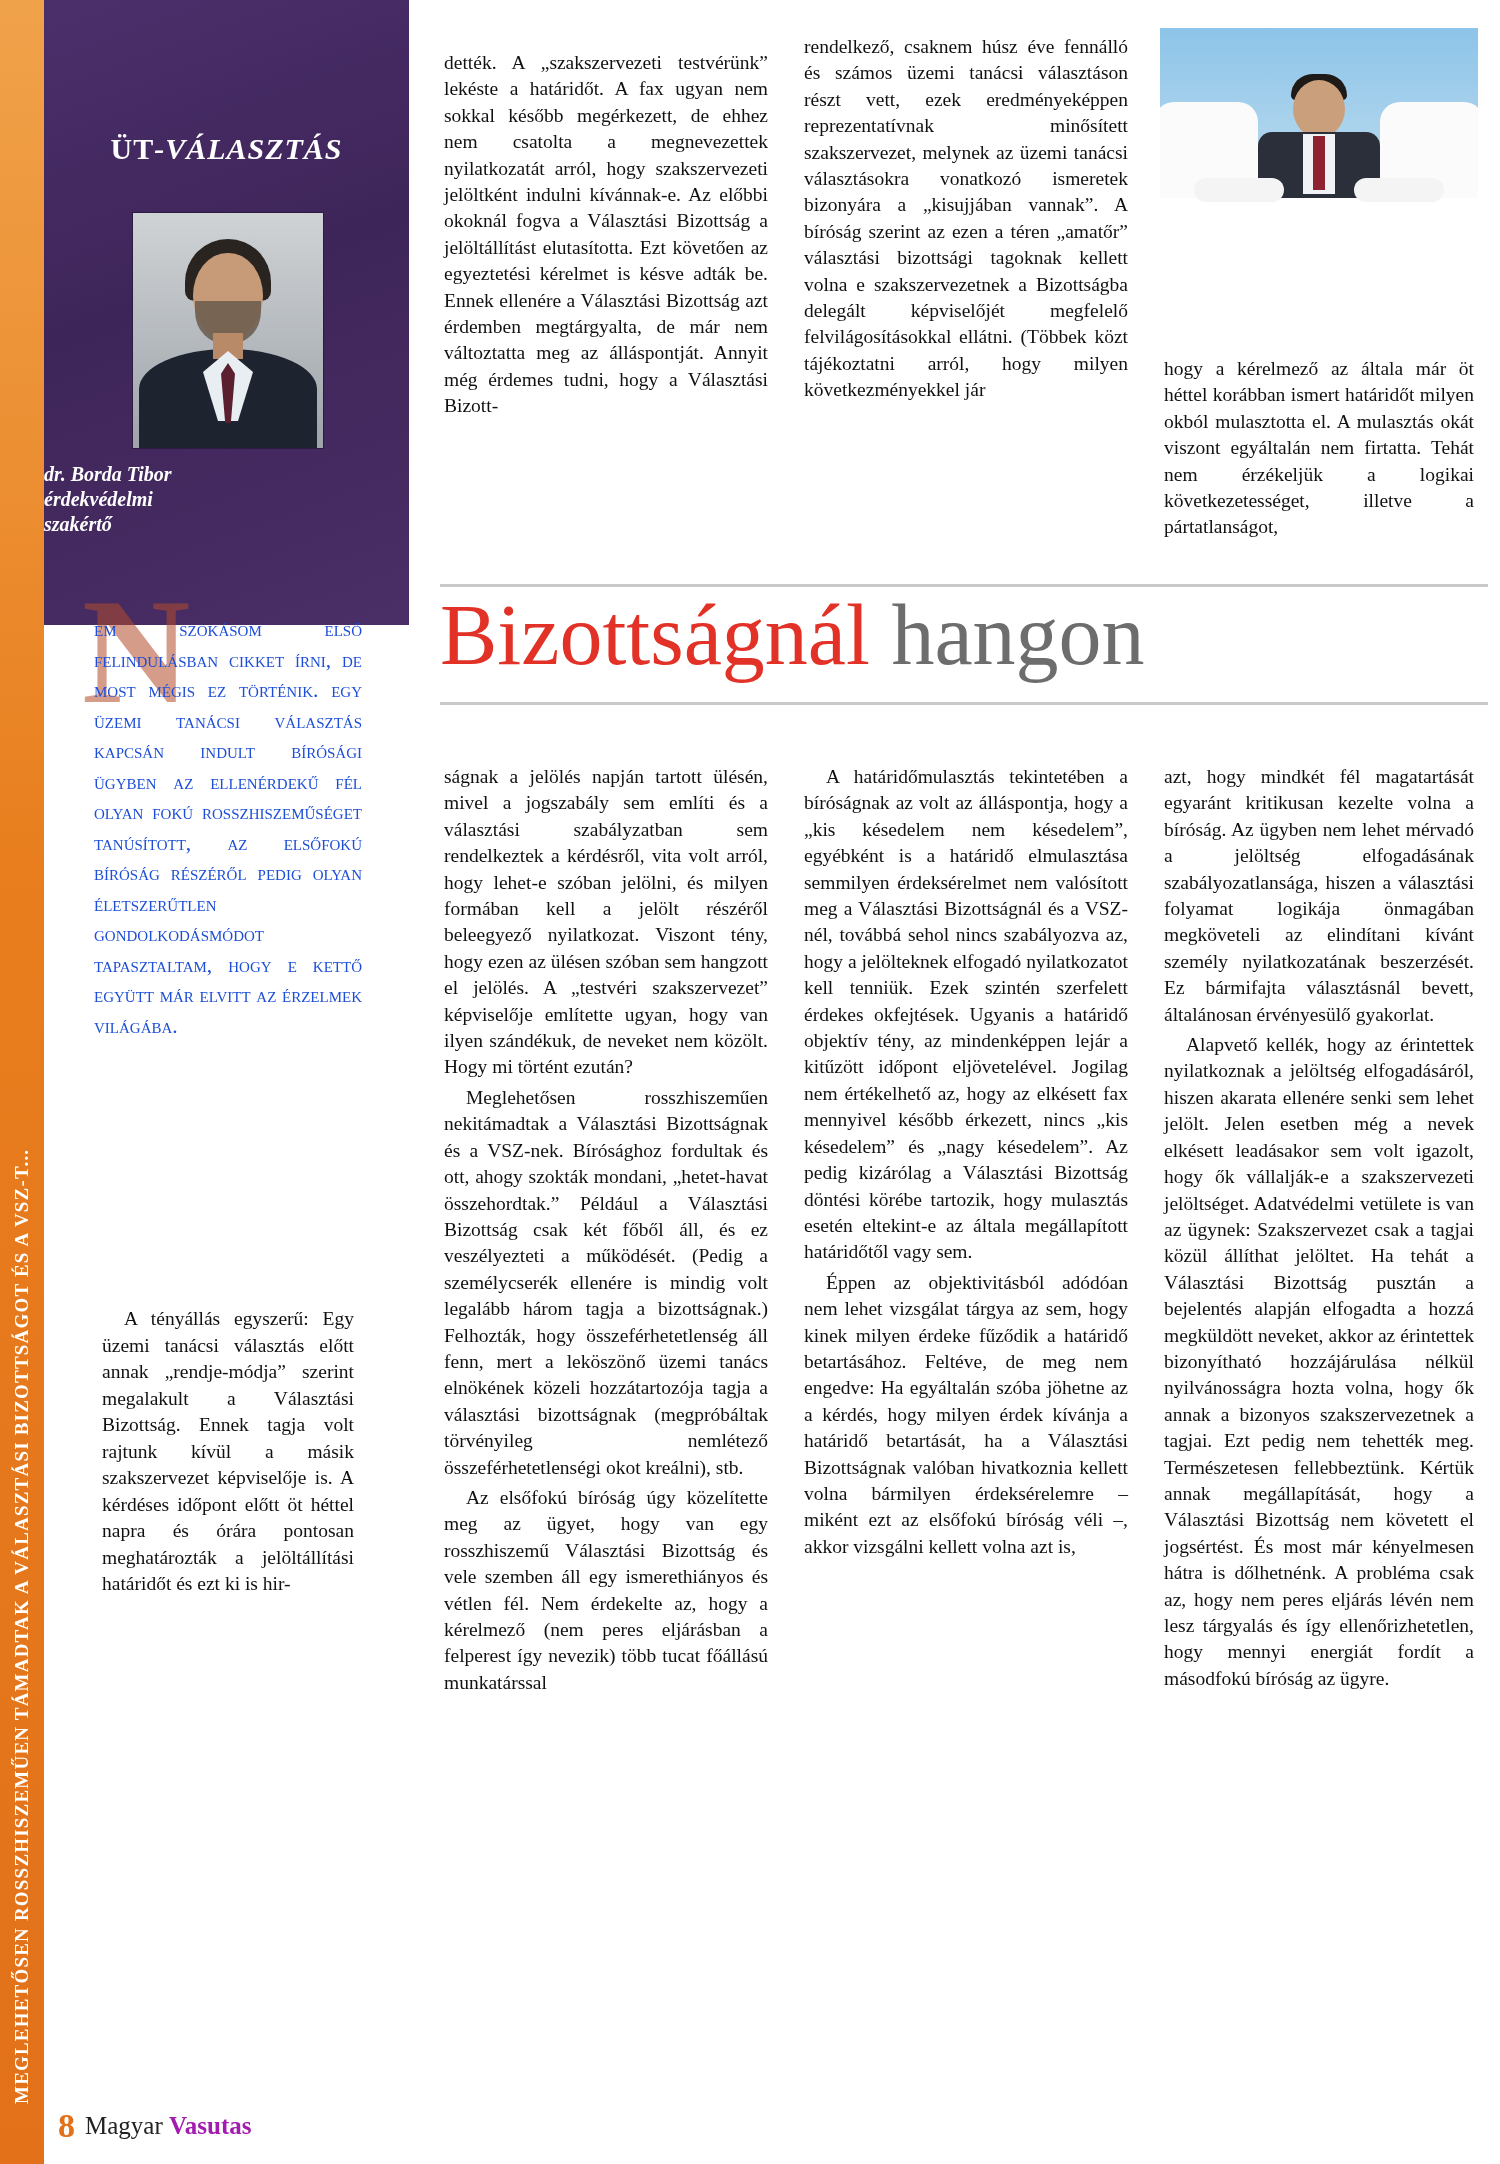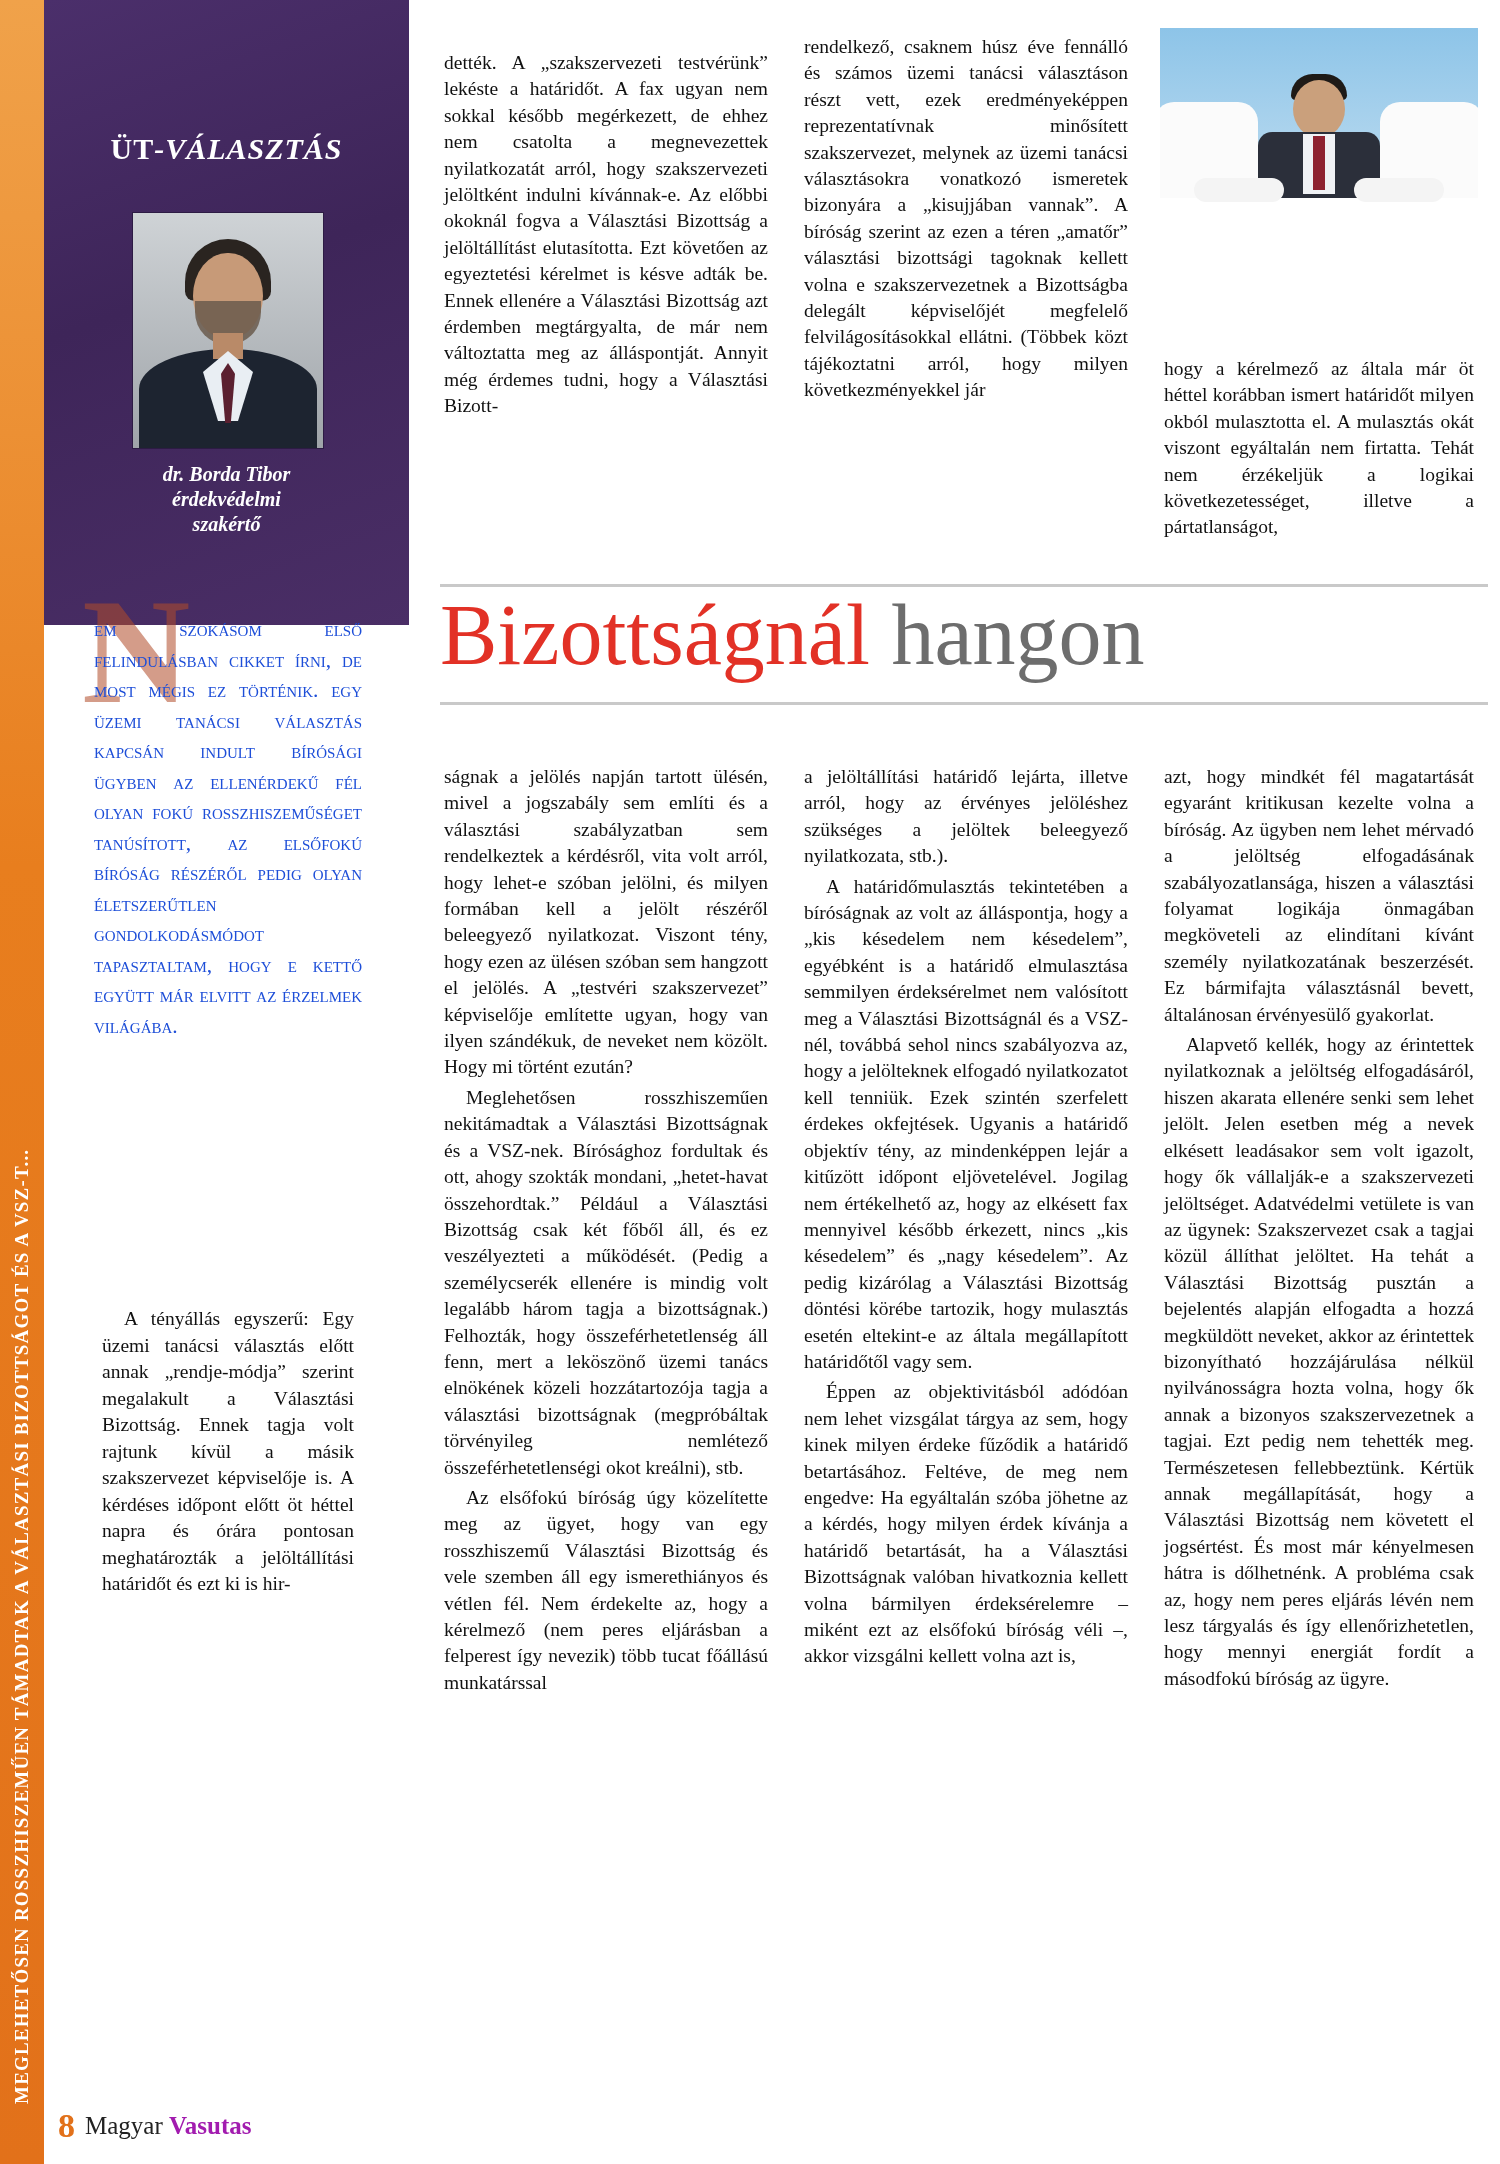--- a/index.html
+++ b/index.html
@@ -41,21 +41,21 @@
   #portrait .neck{position:absolute;left:80px;top:120px;width:30px;height:26px;
       background:#b98a68;}
   #portrait .suit{position:absolute;left:6px;top:136px;width:178px;height:100px;
       background:#1d2430;border-radius:50% 50% 0 0 / 40% 40% 0 0;}
   #portrait .shirt{position:absolute;left:70px;top:138px;width:50px;height:70px;
       background:#e9eef3;transform:rotate(0deg);
       clip-path:polygon(50% 0,100% 30%,70% 100%,30% 100%,0 30%);}
   #portrait .tie{position:absolute;left:88px;top:150px;width:14px;height:60px;
       background:#5b2030;clip-path:polygon(50% 0,100% 18%,70% 100%,30% 100%,0 18%);}
 
-  #caption{position:absolute;left:0;top:462px;width:365px;text-align:center;
+  #caption{position:absolute;left:0;top:462px;width:365px;text-align:left;
       color:#ffffff;font-family:"Liberation Serif",serif;font-style:italic;
       font-weight:bold;font-size:20px;line-height:25px;}
 
   #dropcap-N{position:absolute;left:38px;top:576px;
       font-family:"Liberation Serif",serif;font-weight:bold;font-size:150px;
       line-height:150px;color:#b14c2a;opacity:.55;}
 
   #lead{position:absolute;left:50px;top:614px;width:268px;
       font-family:"Liberation Serif",serif;font-size:21.5px;line-height:30.5px;
       font-variant:small-caps;text-transform:lowercase;text-align:justify;
@@ -201,20 +201,19 @@
   </div>
   <div class="rule-bot"></div>
 </div>
 
 <div class="col" id="c1-bot">
   <p class="noind">ságnak a jelölés napján tartott ülésén, mivel a jogszabály sem említi és a választási szabályzatban sem rendelkeztek a kérdésről, vita volt arról, hogy lehet-e szóban jelölni, és milyen formában kell a jelölt részéről beleegyező nyilatkozat. Viszont tény, hogy ezen az ülésen szóban sem hangzott el jelölés. A „testvéri szakszervezet” képviselője említette ugyan, hogy van ilyen szándékuk, de neveket nem közölt. Hogy mi történt ezután?</p>
   <p>Meglehetősen rosszhiszeműen nekitámadtak a Választási Bizottságnak és a VSZ-nek. Bírósághoz fordultak és ott, ahogy szokták mondani, „hetet-havat összehordtak.” Például a Választási Bizottság csak két főből áll, és ez veszélyezteti a működését. (Pedig a személycserék ellenére is mindig volt legalább három tagja a bizottságnak.) Felhozták, hogy összeférhetetlenség áll fenn, mert a leköszönő üzemi tanács elnökének közeli hozzátartozója tagja a választási bizottságnak (megpróbáltak törvényileg nemlétező összeférhetetlenségi okot kreálni), stb.</p>
   <p>Az elsőfokú bíróság úgy közelítette meg az ügyet, hogy van egy rosszhiszemű Választási Bizottság és vele szemben áll egy ismerethiányos és vétlen fél. Nem érdekelte az, hogy a kérelmező (nem peres eljárásban a felperest így nevezik) több tucat főállású munkatárssal</p>
 </div>
 <div class="col" id="c2-bot">
-  <p class="noind">a jelöltállítási határidő lejárta, illetve arról, hogy az érvényes jelöléshez szükséges a jelöltek beleegyező nyilatkozata, stb.).</p>
   <p>A határidőmulasztás tekintetében a bíróságnak az volt az álláspontja, hogy a „kis késedelem nem késedelem”, egyébként is a határidő elmulasztása semmilyen érdeksérelmet nem valósított meg a Választási Bizottságnál és a VSZ-nél, továbbá sehol nincs szabályozva az, hogy a jelölteknek elfogadó nyilatkozatot kell tenniük. Ezek szintén szerfelett érdekes okfejtések. Ugyanis a határidő objektív tény, az mindenképpen lejár a kitűzött időpont eljövetelével. Jogilag nem értékelhető az, hogy az elkésett fax mennyivel később érkezett, nincs „kis késedelem” és „nagy késedelem”. Az pedig kizárólag a Választási Bizottság döntési körébe tartozik, hogy mulasztás esetén eltekint-e az általa megállapított határidőtől vagy sem.</p>
   <p>Éppen az objektivitásból adódóan nem lehet vizsgálat tárgya az sem, hogy kinek milyen érdeke fűződik a határidő betartásához. Feltéve, de meg nem engedve: Ha egyáltalán szóba jöhetne az a kérdés, hogy milyen érdek kívánja a határidő betartását, ha a Választási Bizottságnak valóban hivatkoznia kellett volna bármilyen érdeksérelemre – miként ezt az elsőfokú bíróság véli –, akkor vizsgálni kellett volna azt is,</p>
 </div>
 <div class="col" id="c3-bot">
   <p class="noind">azt, hogy mindkét fél magatartását egyaránt kritikusan kezelte volna a bíróság. Az ügyben nem lehet mérvadó a jelöltség elfogadásának szabályozatlansága, hiszen a választási folyamat logikája önmagában megköveteli az elindítani kívánt személy nyilatkozatának beszerzését. Ez bármifajta választásnál bevett, általánosan érvényesülő gyakorlat.</p>
   <p>Alapvető kellék, hogy az érintettek nyilatkoznak a jelöltség elfogadásáról, hiszen akarata ellenére senki sem lehet jelölt. Jelen esetben még a nevek elkésett leadásakor sem volt igazolt, hogy ők vállalják-e a szakszervezeti jelöltséget. Adatvédelmi vetülete is van az ügynek: Szakszervezet csak a tagjai közül állíthat jelöltet. Ha tehát a Választási Bizottság pusztán a bejelentés alapján elfogadta a hozzá megküldött neveket, akkor az érintettek bizonyítható hozzájárulása nélkül nyilvánosságra hozta volna, hogy ők annak a bizonyos szakszervezetnek a tagjai. Ezt pedig nem tehették meg. Természetesen fellebbeztünk. Kértük annak megállapítását, hogy a Választási Bizottság nem követett el jogsértést. És most már kényelmesen hátra is dőlhetnénk. A probléma csak az, hogy nem peres eljárás lévén nem lesz tárgyalás és így ellenőrizhetetlen, hogy mennyi energiát fordít a másodfokú bíróság az ügyre.</p>
 </div>
 
 </body></html>

